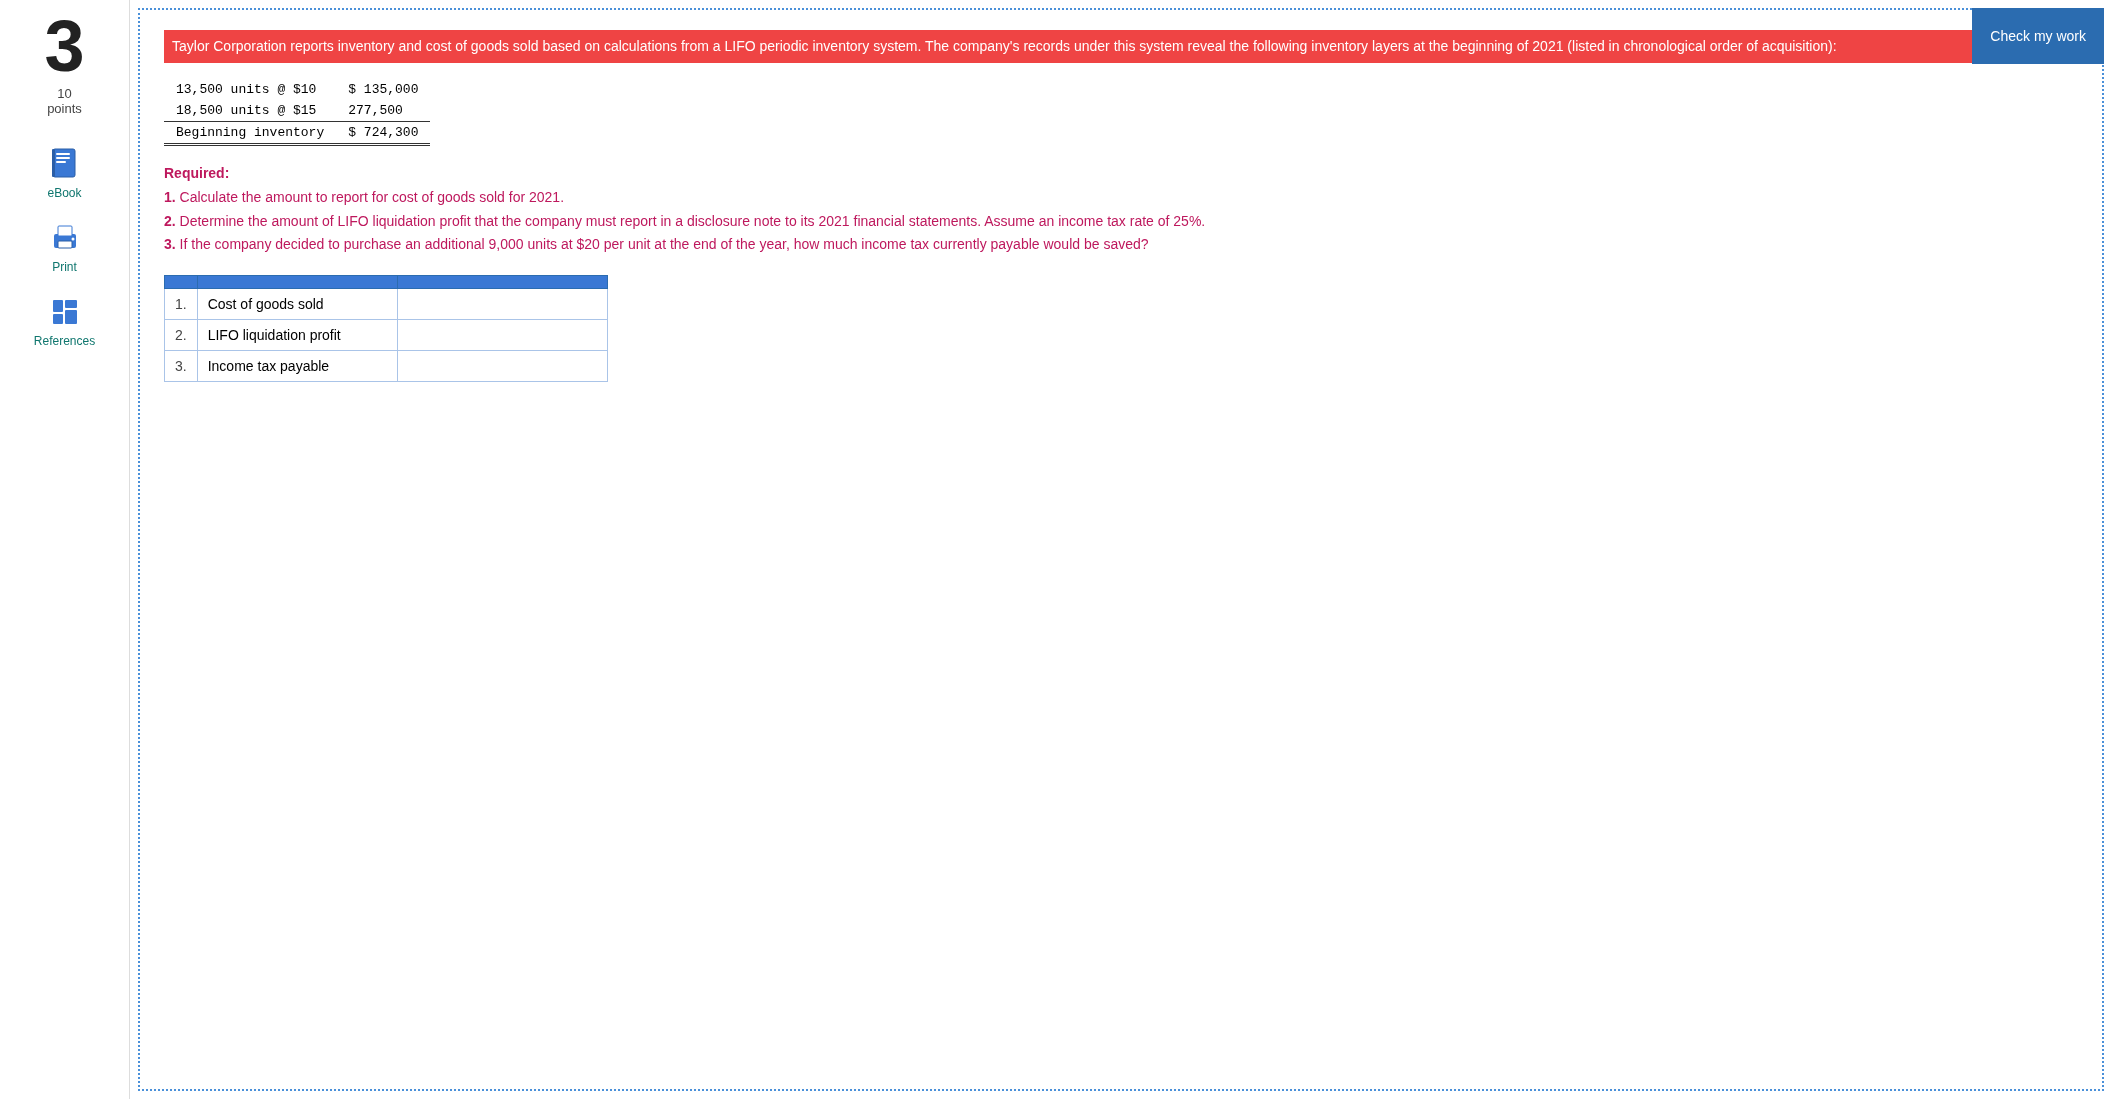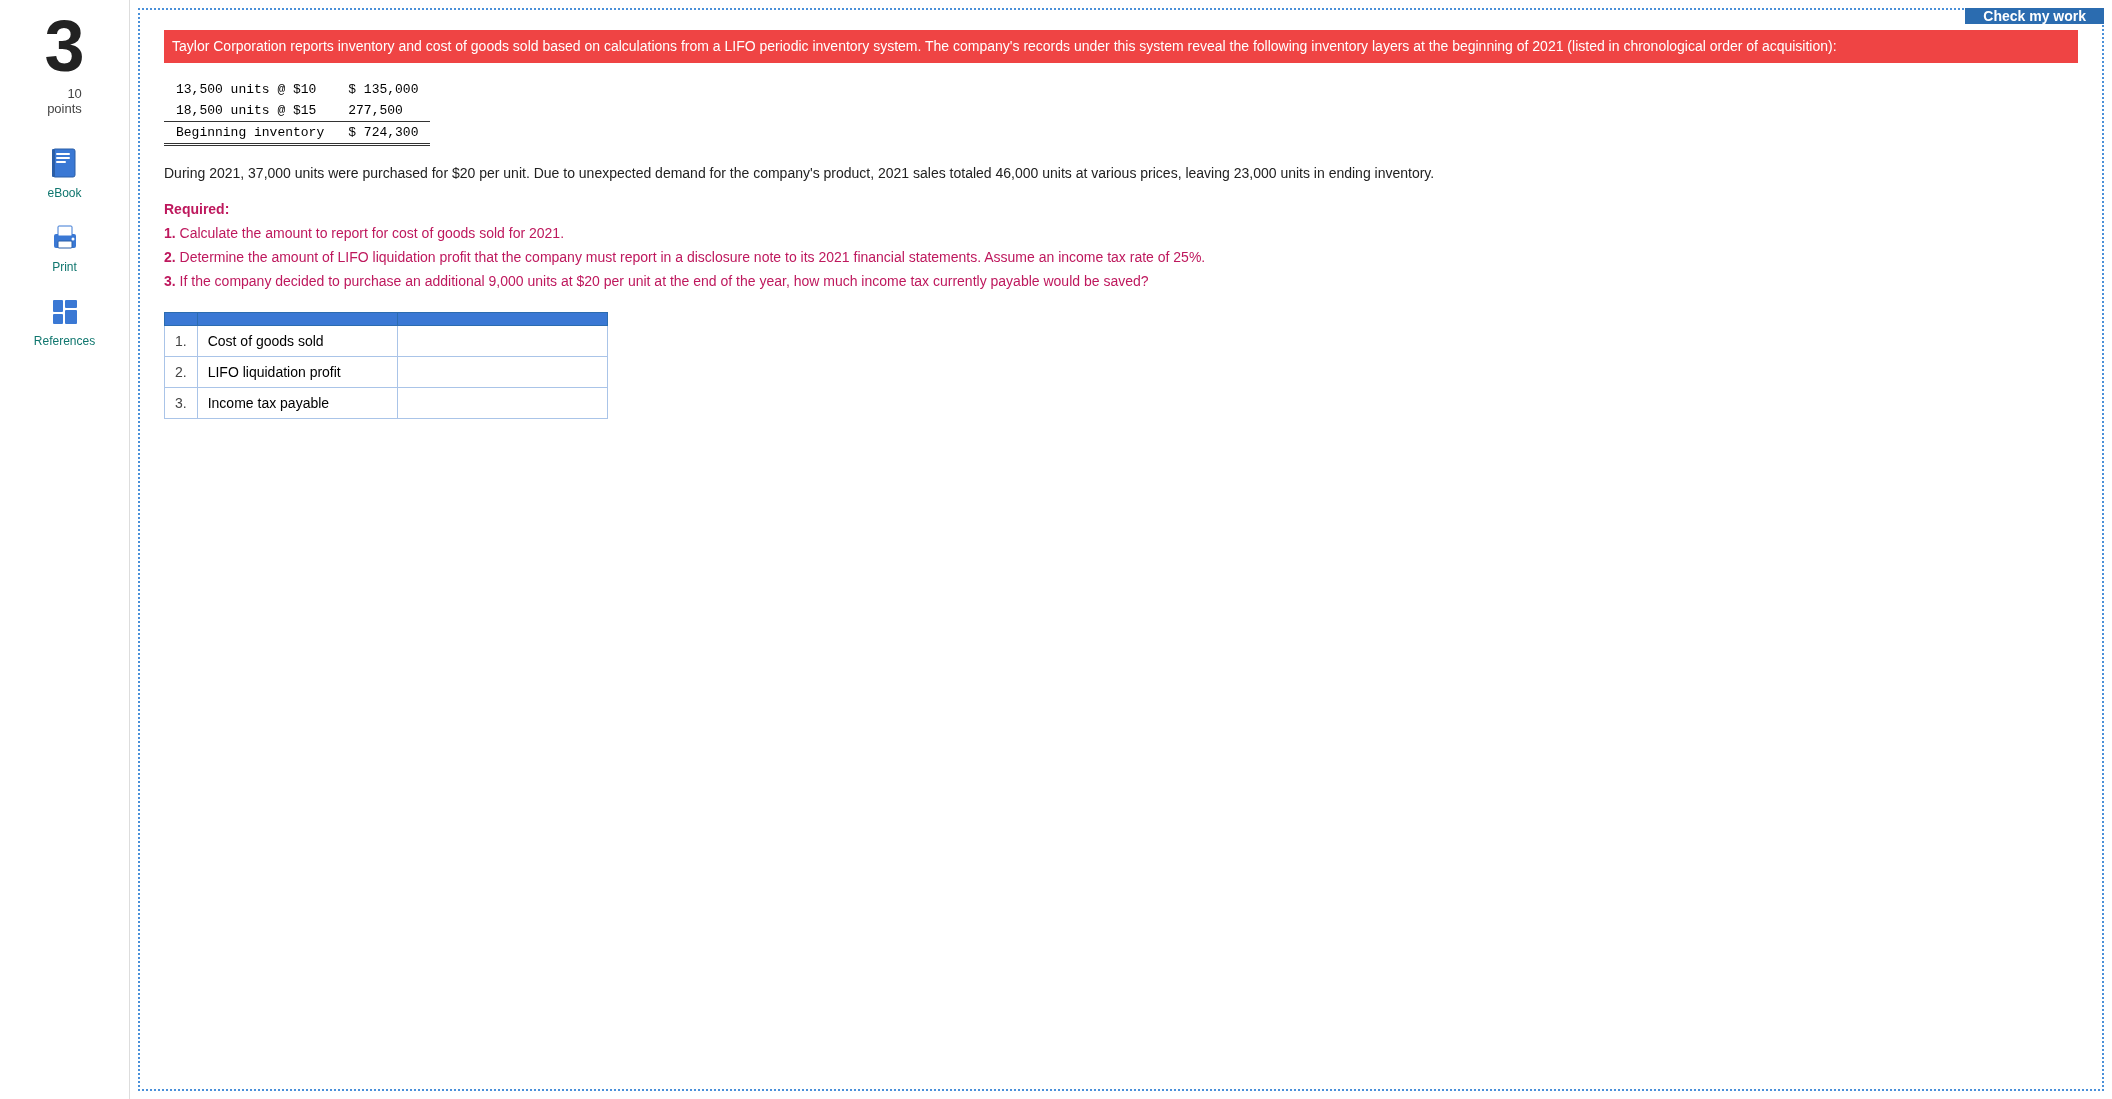--- a/index.html
+++ b/index.html
@@ -29,21 +29,21 @@
       font-size: 72px;
       font-weight: bold;
       color: #222;
       line-height: 1;
       margin-bottom: 4px;
     }
     .points-label {
       font-size: 13px;
       color: #444;
       margin-bottom: 30px;
-      text-align: right;
+      text-align: center;
     }
     .sidebar-item {
       display: flex;
       flex-direction: column;
       align-items: center;
       margin-bottom: 20px;
       cursor: pointer;
       color: #2b5ea7;
     }
     .sidebar-item-icon {
@@ -68,23 +68,23 @@
       background: #fff;
     }
     
     .check-btn {
       position: absolute;
       top: -2px;
       right: -2px;
       background: #2b6cb0;
       color: #fff;
       border: none;
-      padding: 0 18px;
-      font-size: 14px;
-      font-weight: bold;
+      padding: 20px 18px;
+      font-size: 14px;
+      font-weight: normal;
       cursor: pointer;
     }
     
     .problem-text-highlighted {
       background-color: #ef4444;
       color: #fff;
       padding: 6px 8px;
       font-size: 14px;
       line-height: 1.5;
       margin-bottom: 16px;
@@ -236,21 +236,20 @@
           <td>18,500 units @ $15</td>
           <td class="amount">277,500</td>
         </tr>
         <tr class="total-row bottom-border">
           <td>Beginning inventory</td>
           <td class="amount">$ 724,300</td>
         </tr>
       </tbody>
     </table>
 
-    <p class="para-text">During 2021, 37,000 units were purchased for $20 per unit. Due to unexpected demand for the company's product, 2021 sales totaled 46,000 units at various prices, leaving 23,000 units in ending inventory.</p>
 
     <div class="required-section">
       <strong>Required:</strong><br>
       <span><strong>1.</strong> Calculate the amount to report for cost of goods sold for 2021.</span><br>
       <span><strong>2.</strong> Determine the amount of LIFO liquidation profit that the company must report in a disclosure note to its 2021 financial statements. Assume an income tax rate of 25%.</span><br>
       <span><strong>3.</strong> If the company decided to purchase an additional 9,000 units at $20 per unit at the end of the year, how much income tax currently payable would be saved?</span>
     </div>
 
     <div class="answer-table-wrapper">
       <table class="answer-table">

